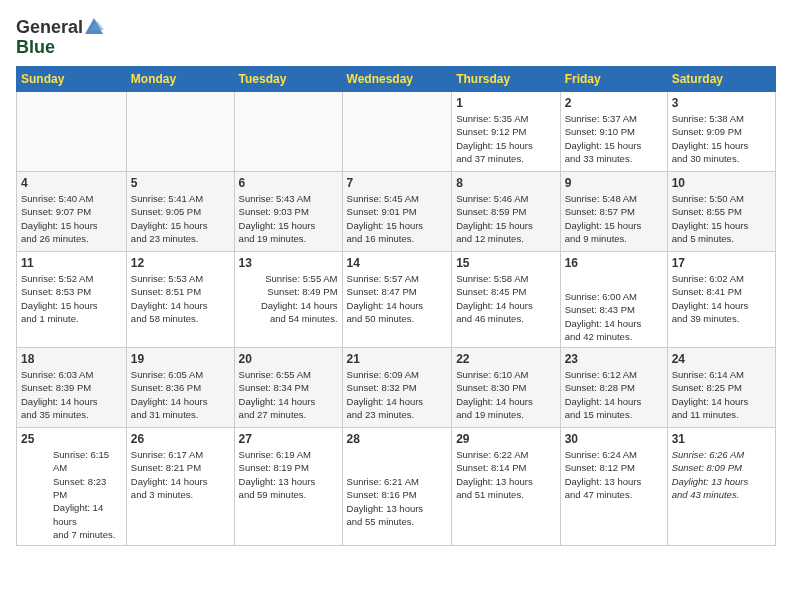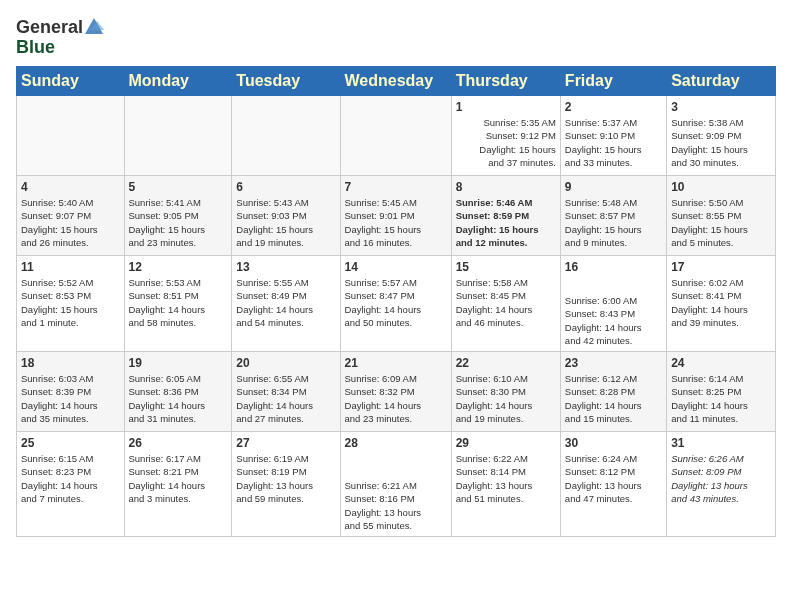--- a/index.html
+++ b/index.html
@@ -55,24 +55,24 @@
       font-size: 15px;
       color: #555;
     }
     .calendar {
       width: 100%;
       border-collapse: collapse;
       font-size: 10px;
     }
     .calendar th {
       background-color: #2a6db5;
-      color: #fef9c3;
+      color: #fde047;
       padding: 5px 4px;
       text-align: left;
-      font-size: 16px;
+      font-size: 12px;
       border: 1px solid #2a6db5;
     }
     .calendar td {
       border: 1px solid #ccc;
       vertical-align: top;
       padding: 4px 4px;
       width: 113px;
       height: 80px;
       background: #fff;
     }
@@ -135,21 +135,21 @@
       </tr>
     </thead>
     <tbody id="calendar-body">
     <tr class="row-odd">
           <td class="empty-cell"></td>
           <td class="empty-cell"></td>
           <td class="empty-cell"></td>
           <td class="empty-cell"></td>
           <td>
             <span class="day-num">1</span>
-            <div class="day-detail" style="white-space: pre-line; text-align: right;">Sunrise: 5:35 AM
+            <div class="day-detail" style="white-space: pre-line;">Sunrise: 5:35 AM
 Sunset: 9:12 PM
 Daylight: 15 hours
 and 37 minutes.</div>
           </td>
           <td>
             <span class="day-num">2</span>
             <div class="day-detail" style="white-space: pre-line;">Sunrise: 5:37 AM
 Sunset: 9:10 PM
 Daylight: 15 hours
 and 33 minutes.</div>
@@ -186,21 +186,21 @@
           </td>
           <td>
             <span class="day-num">7</span>
             <div class="day-detail" style="white-space: pre-line;">Sunrise: 5:45 AM
 Sunset: 9:01 PM
 Daylight: 15 hours
 and 16 minutes.</div>
           </td>
           <td>
             <span class="day-num">8</span>
-            <div class="day-detail" style="white-space: pre-line; font-weight: bold;">Sunrise: 5:46 AM
+            <div class="day-detail" style="white-space: pre-line;">Sunrise: 5:46 AM
 Sunset: 8:59 PM
 Daylight: 15 hours
 and 12 minutes.</div>
           </td>
           <td>
             <span class="day-num">9</span>
             <div class="day-detail" style="white-space: pre-line;">Sunrise: 5:48 AM
 Sunset: 8:57 PM
 Daylight: 15 hours
 and 9 minutes.</div>
@@ -223,21 +223,21 @@
           </td>
           <td>
             <span class="day-num">12</span>
             <div class="day-detail" style="white-space: pre-line;">Sunrise: 5:53 AM
 Sunset: 8:51 PM
 Daylight: 14 hours
 and 58 minutes.</div>
           </td>
           <td>
             <span class="day-num">13</span>
-            <div class="day-detail" style="white-space: pre-line;">Sunrise: 5:55 AM
+            <div class="day-detail" style="white-space: pre-line; text-align: right;">Sunrise: 5:55 AM
 Sunset: 8:49 PM
 Daylight: 14 hours
 and 54 minutes.</div>
           </td>
           <td>
             <span class="day-num">14</span>
             <div class="day-detail" style="white-space: pre-line;">Sunrise: 5:57 AM
 Sunset: 8:47 PM
 Daylight: 14 hours
 and 50 minutes.</div>
@@ -311,21 +311,21 @@
             <span class="day-num">24</span>
             <div class="day-detail" style="white-space: pre-line;">Sunrise: 6:14 AM
 Sunset: 8:25 PM
 Daylight: 14 hours
 and 11 minutes.</div>
           </td>
         </tr>
         <tr class="row-odd">
           <td>
             <span class="day-num">25</span>
-            <div class="day-detail" style="white-space: pre-line;">Sunrise: 6:15 AM
+            <div class="day-detail" style="white-space: pre-line; margin-left: 32px;">Sunrise: 6:15 AM
 Sunset: 8:23 PM
 Daylight: 14 hours
 and 7 minutes.</div>
           </td>
           <td>
             <span class="day-num">26</span>
             <div class="day-detail" style="white-space: pre-line;">Sunrise: 6:17 AM
 Sunset: 8:21 PM
 Daylight: 14 hours
 and 3 minutes.</div>

